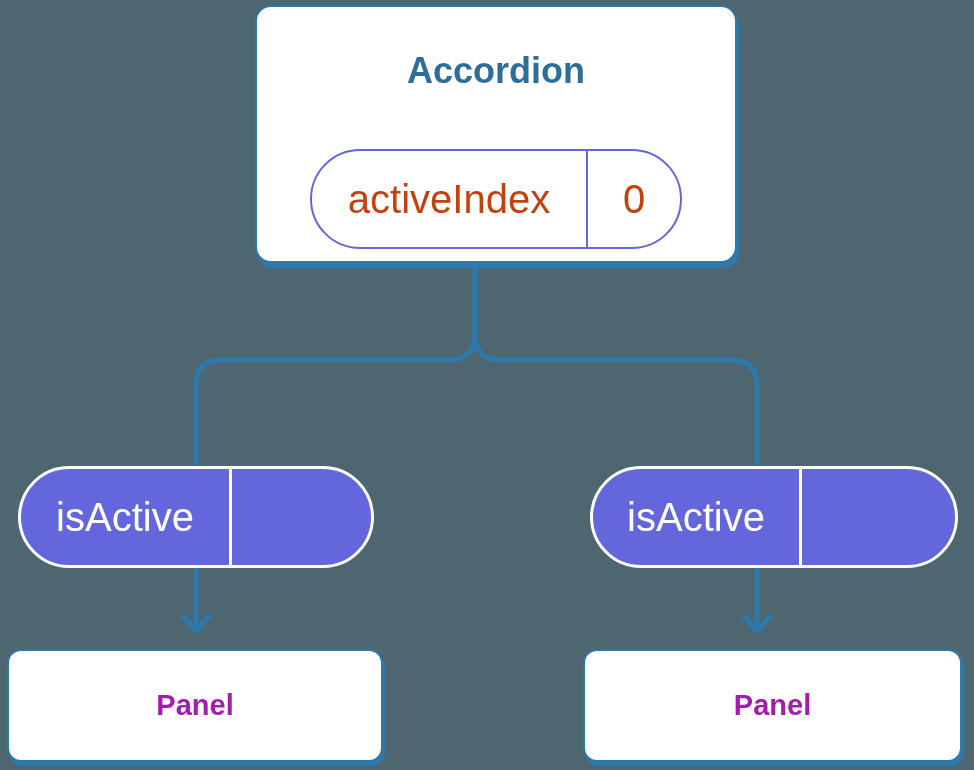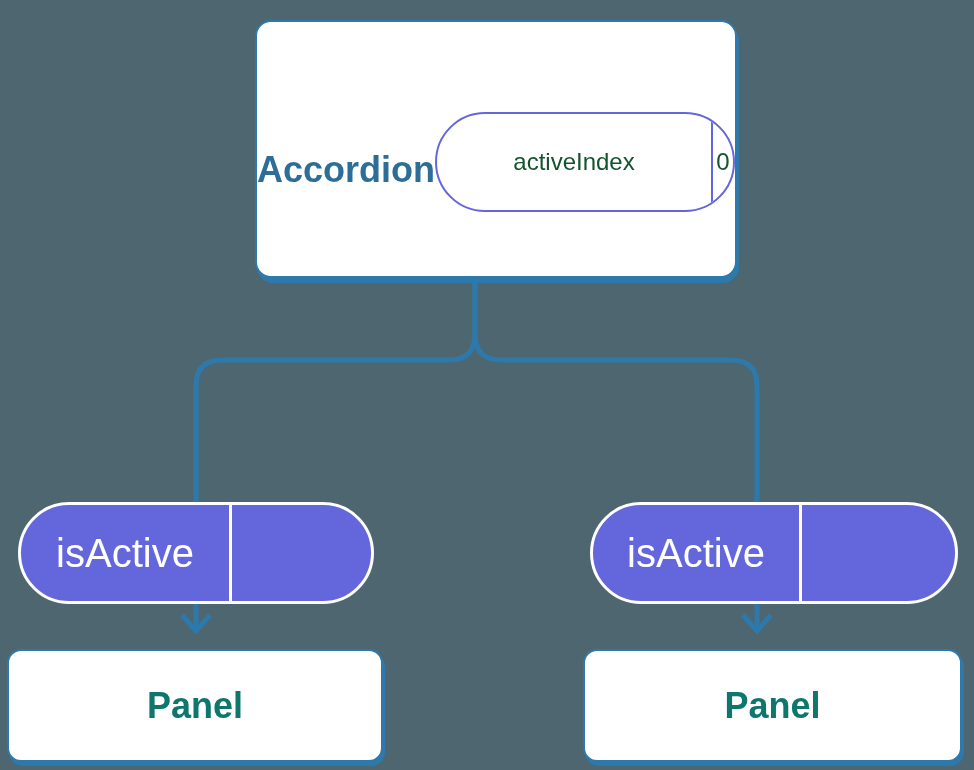--- a/index.html
+++ b/index.html
@@ -4,59 +4,59 @@
 <style>
   html,body{margin:0;padding:0;background:#4D6670;}
   *{box-sizing:border-box;font-family:"Liberation Sans",sans-serif;}
   .stage{
     position:relative;width:974px;height:770px;background:#4D6670;overflow:hidden;
   }
   .connectors{position:absolute;left:0;top:0;width:974px;height:770px;}
 
   
   .root-card{
-    position:absolute;left:255px;top:20px;width:482px;height:258px;
+    position:absolute;left:255px;top:5px;width:482px;height:258px;
     background:#FFFFFF;border:2px solid #2E79AC;border-radius:16px;
     box-shadow:2px 5px 0 0 #2E79AC;
-    display:flex;flex-direction:row;align-items:center;
+    display:flex;flex-direction:column;align-items:center;gap:32px;
   }
   .root-title{
     margin-top:42px;font-size:36px;font-weight:700;color:#2D6E99;line-height:1.2;
   }
   .state-pill{
     margin-top:25px;width:372px;height:100px;border:2px solid #6467DB;border-radius:50px;
     display:flex;align-items:stretch;overflow:hidden;background:#FFFFFF;
   }
   .state-pill .cell{display:flex;align-items:center;justify-content:center;
-    color:#14532d;font-size:24px;}
+    color:#c2410c;font-size:40px;}
   .state-pill .cell-name{flex:0 0 276px;border-right:2px solid #6467DB;}
   .state-pill .cell-value{flex:1;}
 
   
   .prop-pill{
     position:absolute;height:102px;border-radius:51px;background:#6467DB;
-    border:3px solid #FFFFFF;display:flex;align-items:stretch;overflow:hidden;margin-top:36px;
+    border:3px solid #FFFFFF;display:flex;align-items:stretch;overflow:hidden;
   }
   .prop-pill .cell{display:flex;align-items:center;justify-content:center;
     color:#FFFFFF;font-size:40px;}
   .prop-pill .cell-name{border-right:3px solid #FFFFFF;}
   .prop-pill-left{left:18px;top:466px;width:356px;}
   .prop-pill-left .cell-name{flex:0 0 211px;}
   .prop-pill-left .cell-value{flex:1;}
   .prop-pill-right{left:590px;top:466px;width:368px;}
   .prop-pill-right .cell-name{flex:0 0 209px;}
   .prop-pill-right .cell-value{flex:1;}
 
   
   .panel-card{
     position:absolute;top:649px;height:113px;background:#FFFFFF;
     border:2px solid #2E79AC;border-radius:14px;box-shadow:2px 4px 0 0 #2E79AC;
     display:flex;align-items:center;justify-content:center;
   }
-  .panel-card .panel-title{font-size:36px;font-weight:700;color:#0f766e;}
+  .panel-card .panel-title{font-size:29px;font-weight:700;color:#a21caf;}
   .panel-left{left:7px;width:376px;}
   .panel-right{left:583px;width:379px;}
 </style>
 </head>
 <body>
 
 <div class="stage">
 
   <svg class="connectors" viewBox="0 0 974 770" fill="none">
     <g stroke="#2E79AC" stroke-width="5">

